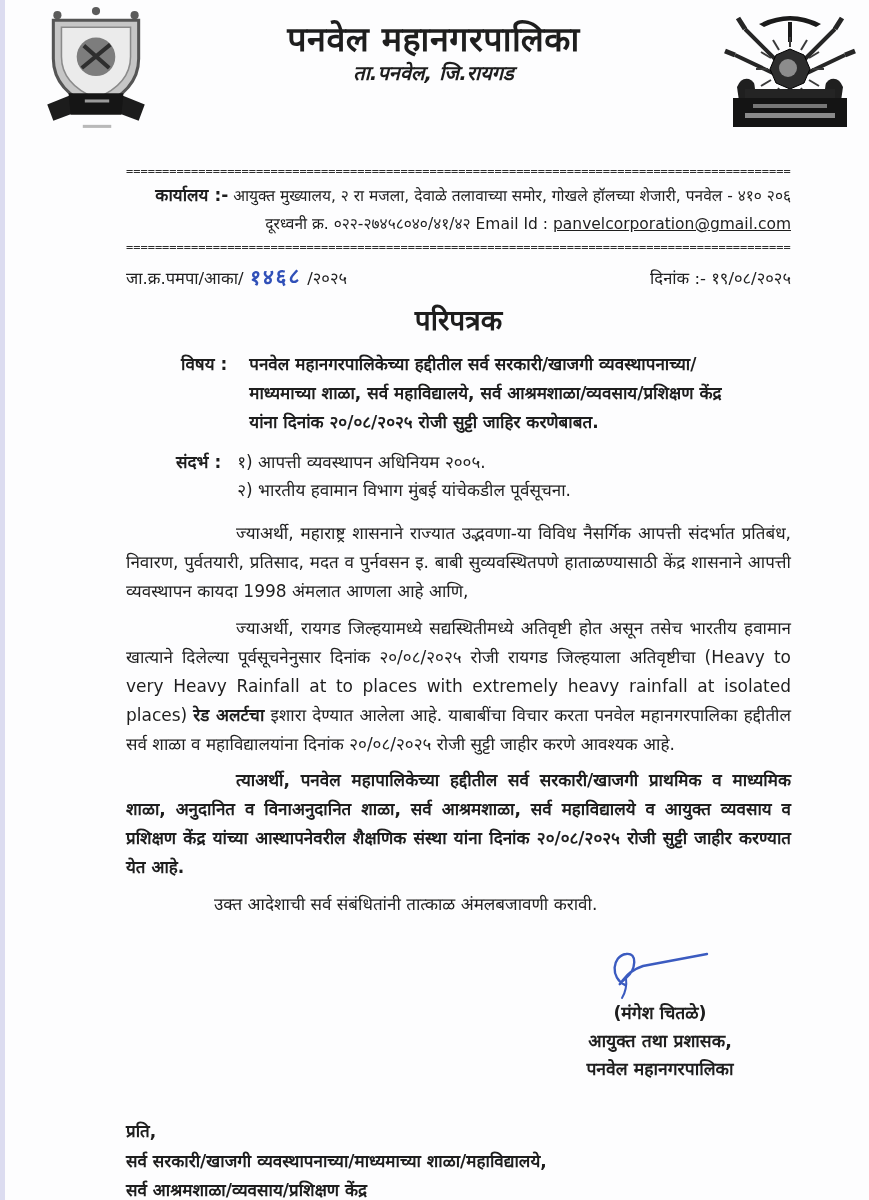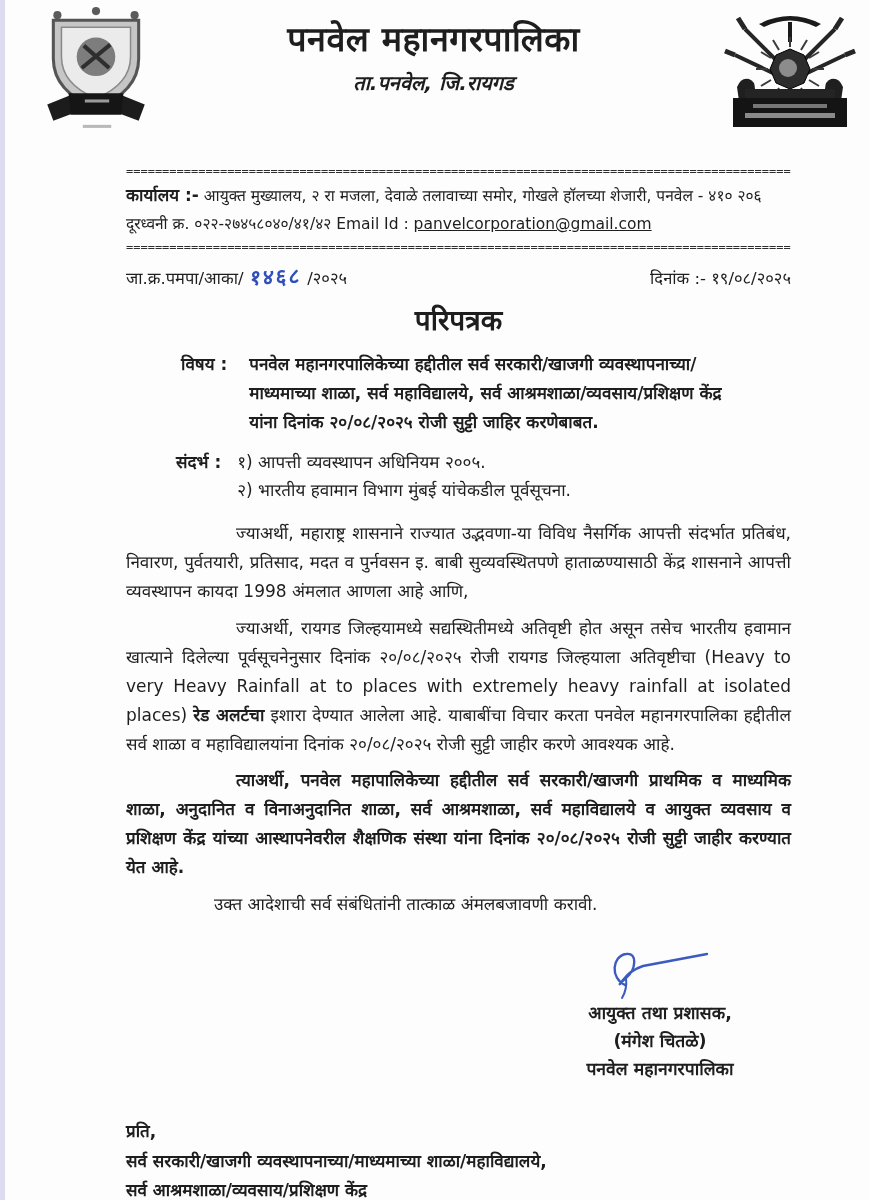--- a/index.html
+++ b/index.html
@@ -16,29 +16,29 @@
   .page::before{
     content:"";position:absolute;left:0;top:0;bottom:0;width:5px;
     background:#dcdcf0;
   }
   .content{padding:20px 78px 0 126px;}
   
   .header{display:flex;align-items:flex-start;justify-content:space-between;padding:6px 4px 4px 40px;}
   .emblem{flex:0 0 auto;}
   .head-center{flex:1 1 auto;text-align:center;padding-top:14px;}
   .org-name{font-size:34px;font-weight:bold;letter-spacing:.5px;line-height:1.15;}
-  .org-sub{font-size:20px;font-weight:bold;font-style:italic;margin-top:10px;}
+  .org-sub{font-size:20px;font-weight:bold;font-style:italic;}
   
   .sep{
     font-family:"DejaVu Sans Mono",monospace;
     font-size:12px;line-height:1;color:#2c2c2c;
     white-space:nowrap;overflow:hidden;height:13px;margin:3px 0;
   }
   
-  .office{ text-align:left;font-size:15.5px;line-height:1.75;margin:2px 0 2px 0;}
+  .office{ text-align:right;font-size:15.5px;line-height:1.75;margin:2px 0 2px 0;}
   .office .lbl{font-weight:bold;font-size:17px;}
   .email{text-decoration:underline;}
   
   .refrow{display:flex;justify-content:space-between;align-items:baseline;font-size:16.5px;margin-top:8px;}
   .outnum{
     color:#3050b8;font-size:21px;font-weight:bold;letter-spacing:2px;
     display:inline-block;transform:rotate(-2deg) skewX(-6deg);padding:0 6px;
   }
   .doc-title{text-align:center;font-size:28px;font-weight:bold;margin:10px 0 12px 0;}
   
@@ -167,22 +167,22 @@
 
     <div class="para bold">त्याअर्थी, पनवेल महापालिकेच्या हद्दीतील सर्व सरकारी/खाजगी प्राथमिक व माध्यमिक शाळा, अनुदानित व विनाअनुदानित शाळा, सर्व आश्रमशाळा, सर्व महाविद्यालये व आयुक्त व्यवसाय व प्रशिक्षण केंद्र यांच्या आस्थापनेवरील शैक्षणिक संस्था यांना दिनांक २०/०८/२०२५ रोजी सुट्टी जाहीर करण्यात येत आहे.</div>
 
     <div class="closing">उक्त आदेशाची सर्व संबंधितांनी तात्काळ अंमलबजावणी करावी.</div>
 
     <div class="sig">
       <svg width="130" height="58" viewBox="0 0 130 58">
         <path d="M30 40 C15 33 17 11 31 9 C43 7 41 25 31 33 C25 38 22 43 28 35 C34 27 42 23 48 21 L112 9" stroke="#3b5bc0" stroke-width="2.4" fill="none" stroke-linecap="round"></path>
         <path d="M31 33 C32 41 30 48 27 53" stroke="#3b5bc0" stroke-width="2" fill="none" stroke-linecap="round"></path>
       </svg>
+      <div>(मंगेश चितळे)</div>
       <div>आयुक्त तथा प्रशासक,</div>
-      <div>(मंगेश चितळे)</div>
       <div>पनवेल महानगरपालिका</div>
     </div>
 
     <div class="recipients">
       <div>प्रति,</div>
       <div>सर्व सरकारी/खाजगी व्यवस्थापनाच्या/माध्यमाच्या शाळा/महाविद्यालये,</div>
       <div>सर्व आश्रमशाळा/व्यवसाय/प्रशिक्षण केंद्र</div>
     </div>
 
   </div>

